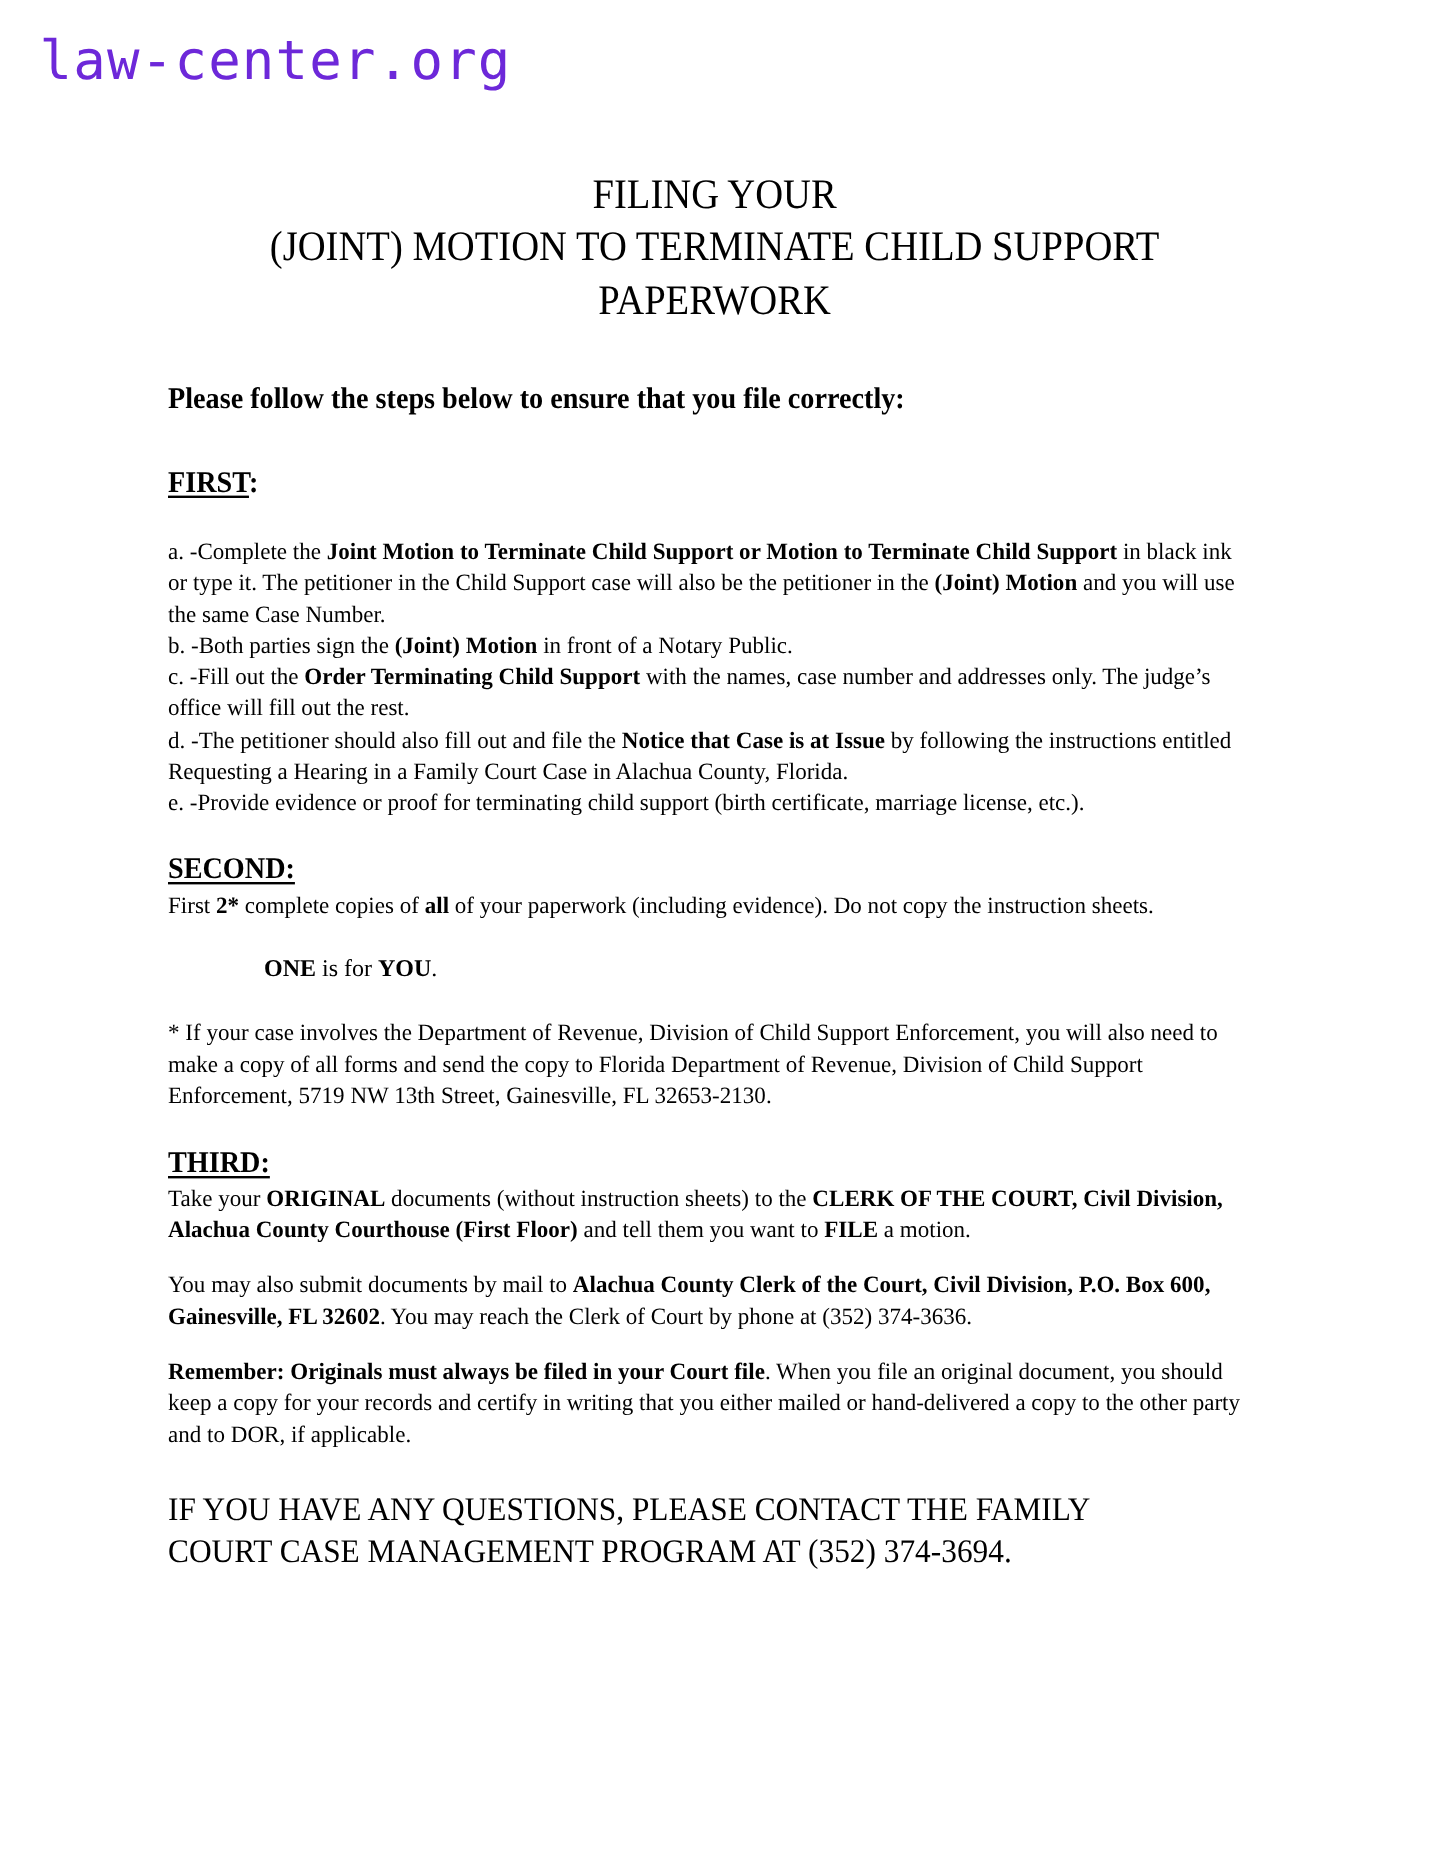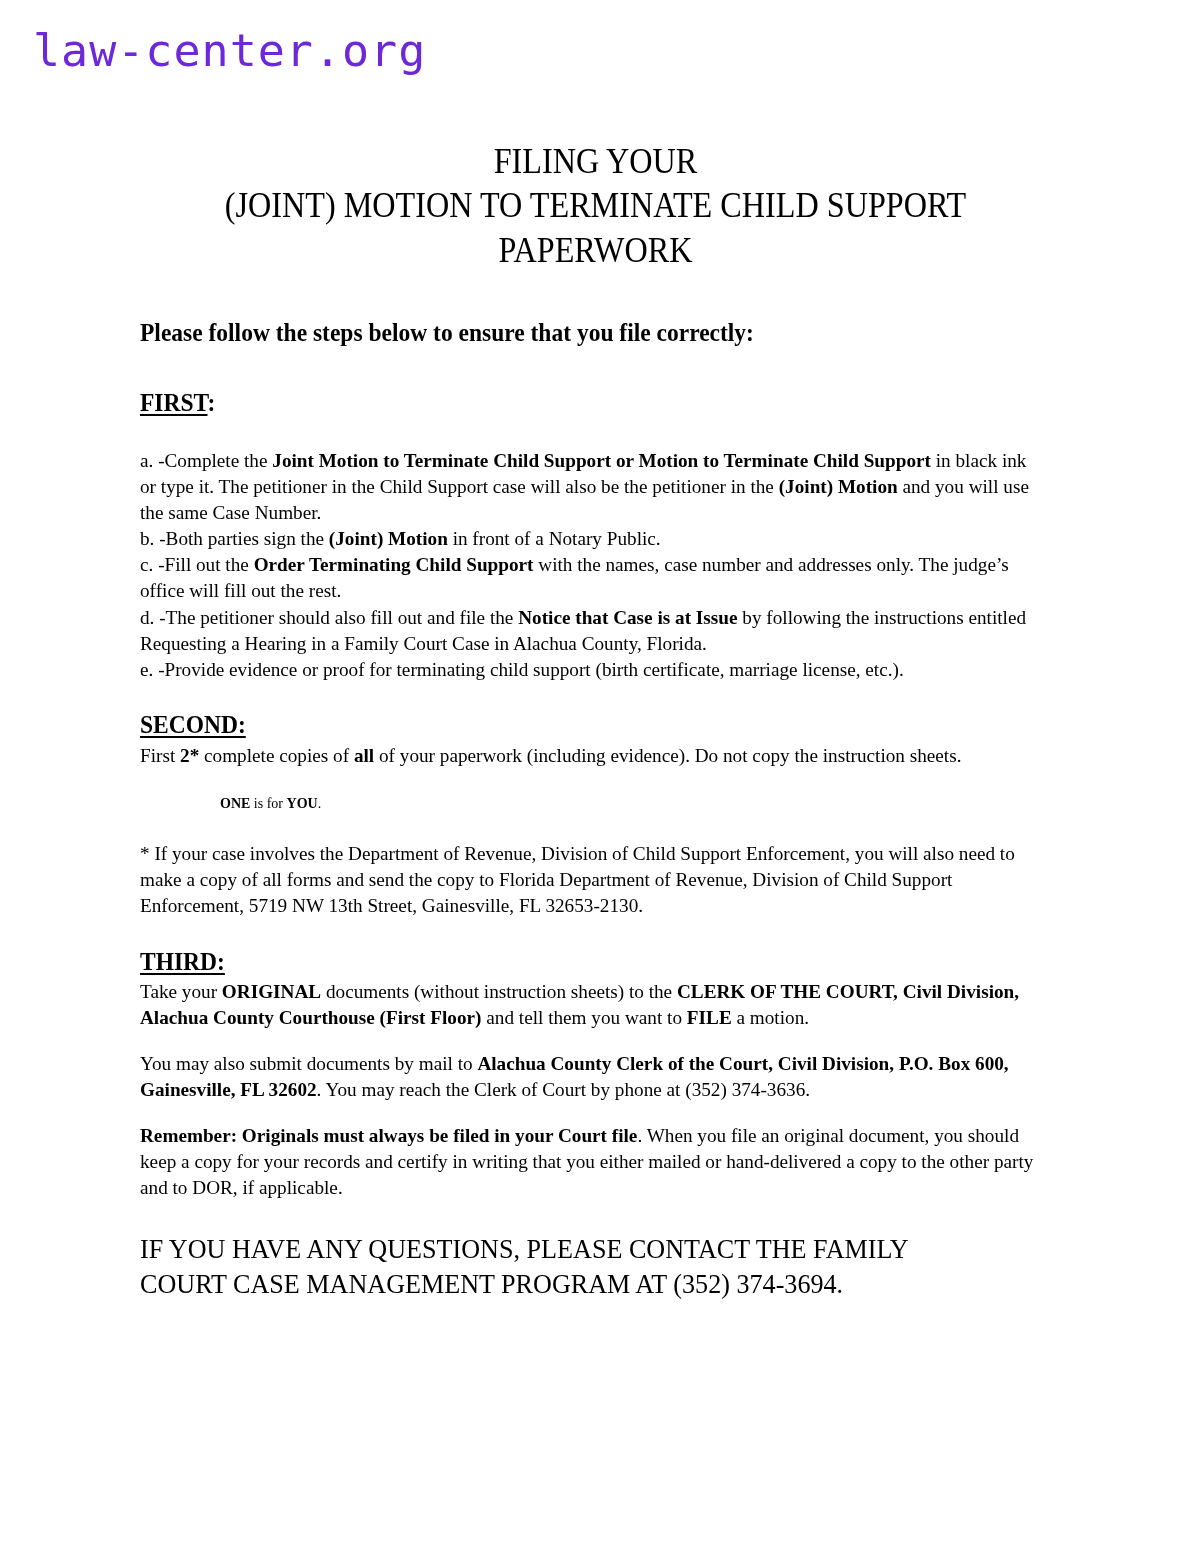--- a/index.html
+++ b/index.html
@@ -84,21 +84,21 @@
     margin: 0;
     text-align: left;
     transform: scaleX(0.985);
     transform-origin: left top;
   }
   .body-text b { font-weight: bold; }
 
   .indent-block {
     margin: 0;
     padding-left: 80px;
-    font-size: 14px;
+    font-size: 20px;
     line-height: 1.38;
   }
   .indent-block .line { display: block; }
 
   
   .sp-first-head   { margin-top: 40px; }
   .sp-first-body   { margin-top: 30px; }
   .sp-second-head  { margin-top: 27px; }
   .sp-second-body  { margin-top: 3px; }
   .sp-ones         { margin-top: 25px; }

